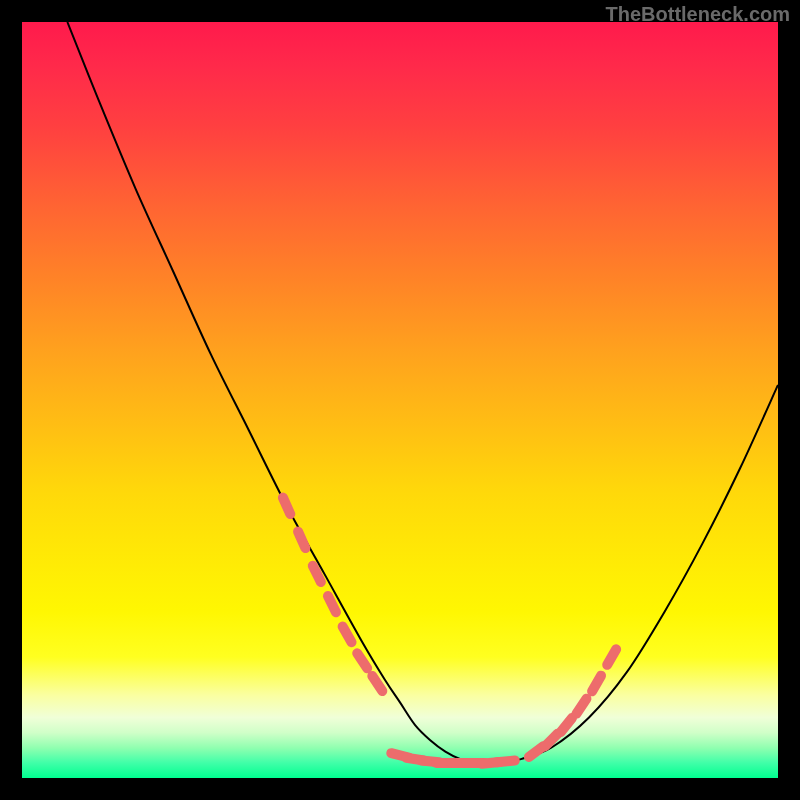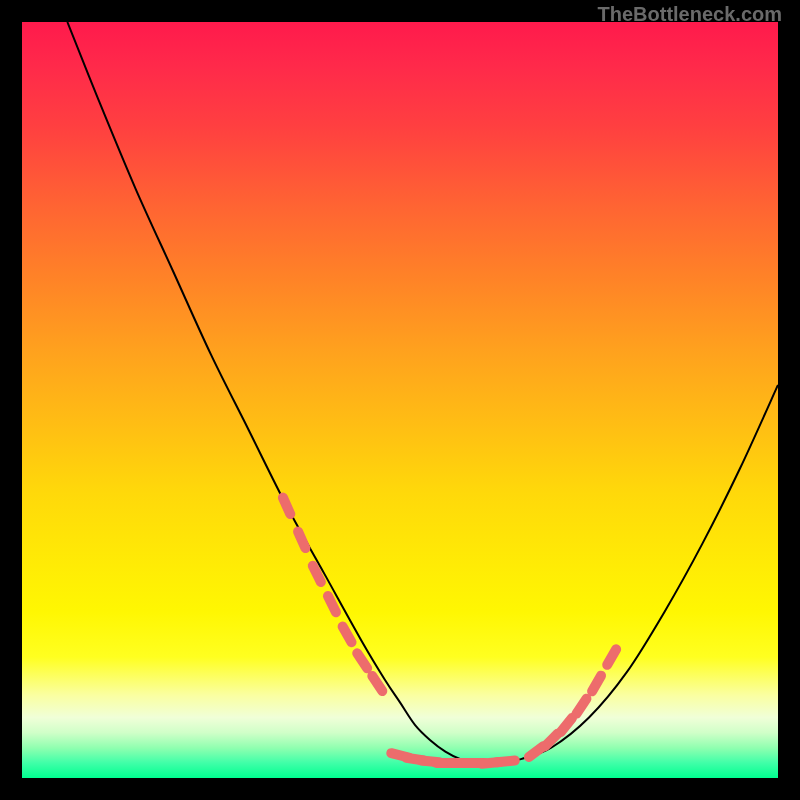--- a/index.html
+++ b/index.html
@@ -38,21 +38,21 @@
       #d0ffc8 94%,
       #90ffb0 96%,
       #40ffa8 98%,
       #00ff90 100%
     );
     overflow: hidden;
   }
   .watermark {
     position: absolute;
     top: 3px;
-    right: 18px;
+    right: 10px;
     font-family: Arial, Helvetica, sans-serif;
     font-size: 20px;
     font-weight: bold;
     color: #6a6a6a;
     letter-spacing: 0px;
   }
   svg.curve {
     position: absolute;
     left: 0;
     top: 0;

